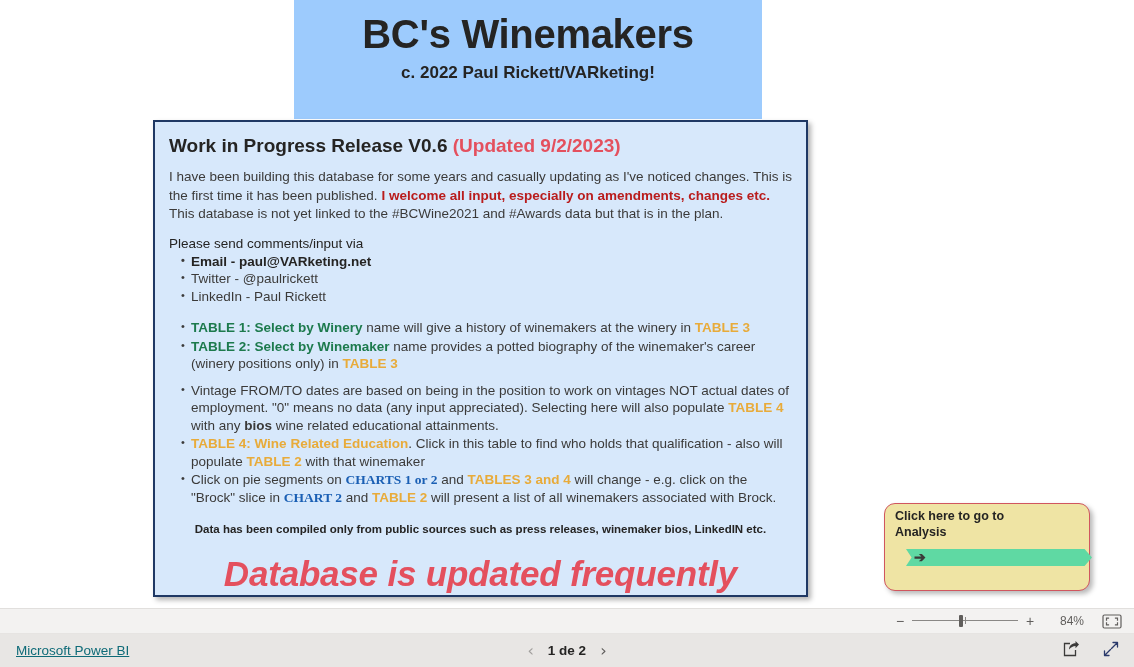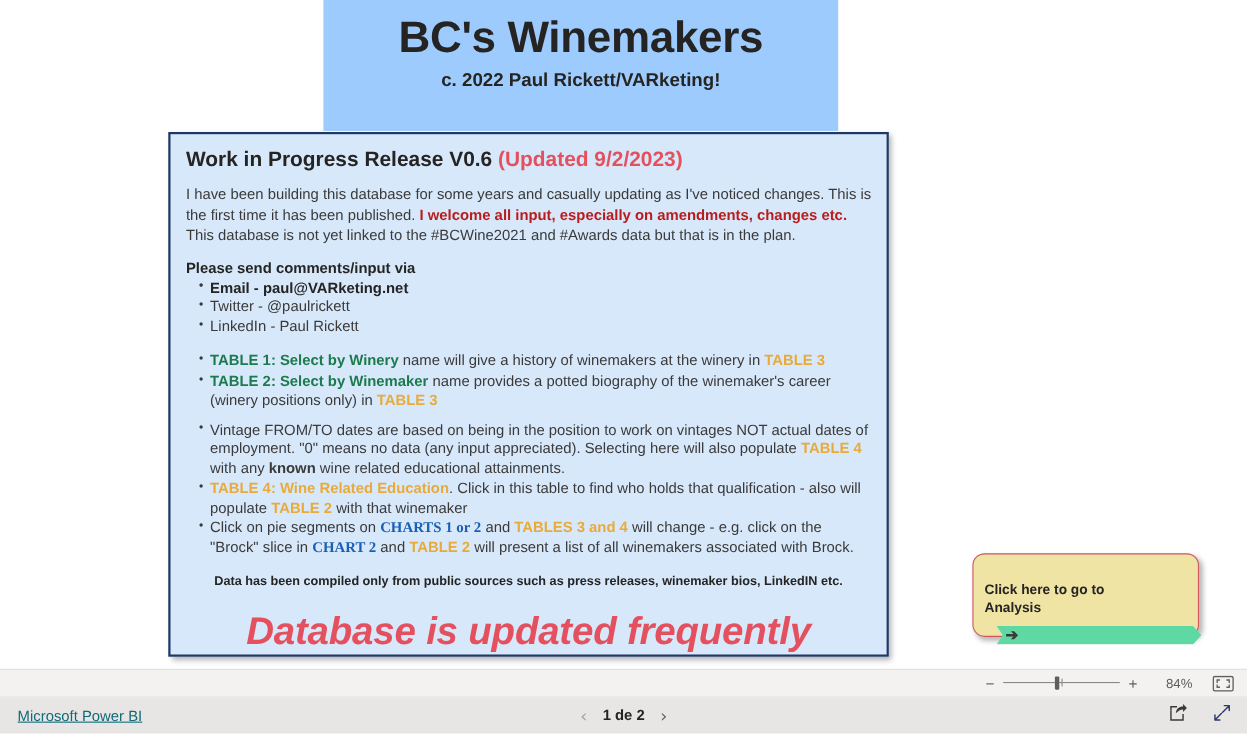--- a/index.html
+++ b/index.html
@@ -82,21 +82,21 @@
   .para {
     font-size: 13.5px;
     color: #3b3a39;
     line-height: 18.5px;
     margin-bottom: 11px;
   }
   .para b { color: #b91c1c; text-align: center; }
 
   .sect-heading {
     font-size: 13.5px;
-    font-weight: bold;
+    font-weight: normal;
     color: #252423;
     line-height: 18px;
   }
 
   ul.blist {
     list-style: none;
     margin: 0;
     padding: 0;
   }
   ul.blist li {
@@ -144,27 +144,27 @@
     letter-spacing: -0.2px;
     font-style: italic;
   }
 
   
   #analysis-card {
     position: absolute;
     left: 884px;
     top: 503px;
     width: 206px;
-    height: 76px;
+    height: 88px;
     background: #efe4a4;
     border: 1.6px solid #d0565f;
     border-radius: 11px;
     box-sizing: border-box;
     box-shadow: 3px 3px 5px rgba(0,0,0,0.28);
-    padding: 24px 10px 0 10px;
+    padding: 4px 10px 0 10px;
     cursor: pointer;
   }
   #analysis-card .label {
     font-size: 12.5px;
     font-weight: bold;
     color: #252423;
     line-height: 16px;
   }
   #analysis-arrow {
     position: relative;
@@ -342,21 +342,21 @@
       <li><span>Twitter</span><span> - </span><span>@paulrickett</span></li>
       <li><span>LinkedIn</span><span> - </span><span>Paul Rickett</span></li>
     </ul>
 
     <ul class="blist spaced" id="tables-list">
       <li><span class="green">TABLE 1: Select by Winery</span><span> name will give a history of winemakers at the winery in </span><span class="gold">TABLE 3</span></li>
       <li><span class="green">TABLE  2: Select by Winemaker</span><span> name provides a potted biography of the winemaker's career (winery positions only) in </span><span class="gold">TABLE 3</span></li>
     </ul>
 
     <ul class="blist spaced" id="misc-list">
-      <li><span>Vintage FROM/TO dates are based on being in the position to work on vintages NOT actual dates of employment. "0" means no data (any input appreciated). Selecting here will also populate </span><span class="gold">TABLE 4</span><span> with any </span><b>known</b><span> wine related educational attainments.</span></li>
+      <li><span>Vintage FROM/TO dates are based on being in the position to work on vintages NOT actual dates of employment. "0" means no data (any input appreciated). Selecting here will also populate </span><span class="gold">TABLE 4</span><span> with any </span><b>bios</b><span> wine related educational attainments.</span></li>
       <li><span class="gold">TABLE 4: Wine Related Education</span><span>. Click in this table to find who holds that qualification - also will populate </span><span class="gold">TABLE 2</span><span> with that winemaker</span></li>
       <li><span>Click on pie segments on </span><span class="blue">CHARTS 1 or 2</span><span> and </span><span class="gold">TABLES 3 and 4</span><span> will change - e.g. click on the "Brock" slice in </span><span class="blue">CHART 2</span><span> and </span><span class="gold">TABLE 2</span><span> will present a list of all winemakers associated with Brock.</span></li>
     </ul>
 
     <div class="footnote">Data has been compiled only from public sources such as press releases, winemaker bios, LinkedIN etc.</div>
     <div class="bigred">Database is updated frequently</div>
   </div>
 
   <div id="analysis-card">
     <div class="label">

